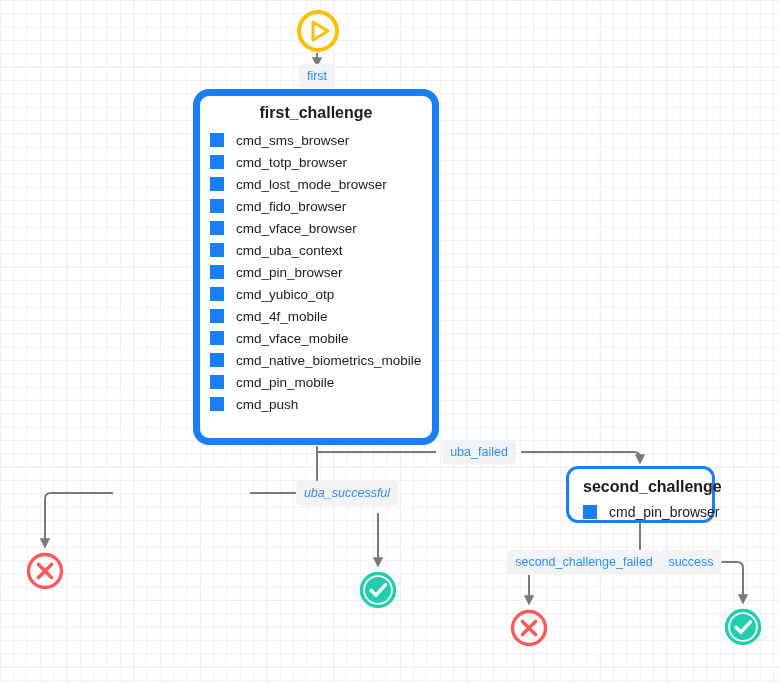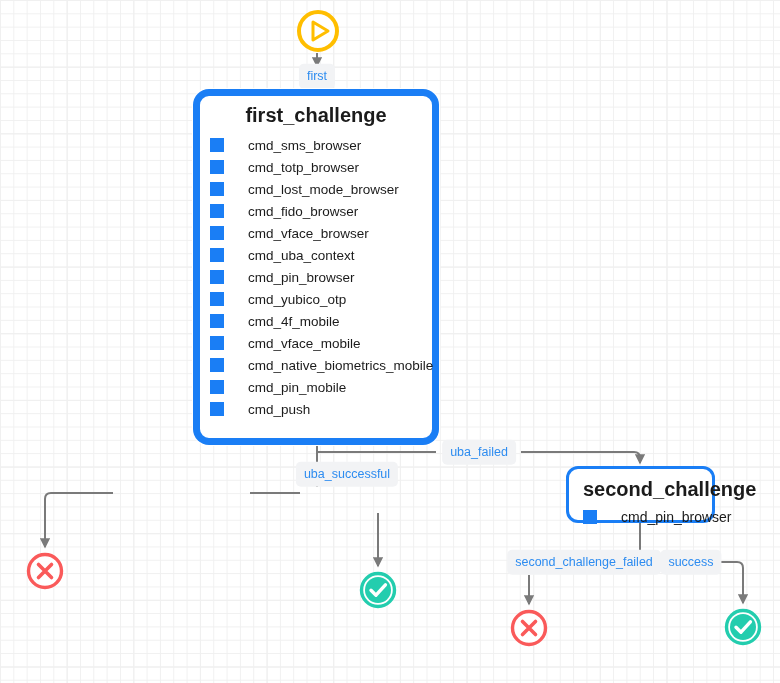--- a/index.html
+++ b/index.html
@@ -72,34 +72,34 @@
     border-radius: 12px;
     box-sizing: border-box;
   }
   .node-box.selected {
     border-width: 3px;
     box-shadow: 0 0 0 4px #1a7ef5, 0 0 0 5px #ffffff;
   }
   .node-title {
     text-align: center;
     font-weight: bold;
-    font-size: 20px;
+    font-size: 16px;
     color: #1b1b1b;
     padding: 8px 6px 7px 6px;
     font-family: "Liberation Sans", sans-serif;
   }
   .node-list {
     padding: 0 0 8px 0;
     margin: 0;
     list-style: none;
   }
   .node-item {
     display: flex;
     align-items: center;
-    gap: 24px;
+    gap: 12px;
     padding: 0 10px;
     height: 22px;
     font-size: 13.5px;
     color: #1b1b1b;
     font-family: "Liberation Sans", sans-serif;
   }
   .item-swatch {
     width: 14px;
     height: 14px;
     background: #1a7ef5;
@@ -149,21 +149,21 @@
   <div class="start-node" style="left:296px; top:9px;">
     <svg width="44" height="44" viewBox="0 0 44 44">
       <circle cx="22" cy="22" r="19" fill="#ffffff" stroke="#ffbe00" stroke-width="4"></circle>
       <path d="M 17 13 L 32 22 L 17 31 Z" fill="none" stroke="#ffbe00" stroke-width="3" stroke-linejoin="round"></path>
     </svg>
   </div>
 
   <div class="edge-label" style="left:317px; top:76px;">first</div>
 
 
-  <div class="edge-label" style="left:347px; top:474px;">uba_successful</div>
+  <div class="edge-label" style="left:347px; top:493px;font-style:italic;">uba_successful</div>
 
   <div class="edge-label" style="left:479px; top:452px;">uba_failed</div>
 
   <div class="edge-label" style="left:584px; top:562px;text-align:center;">second_challenge_failed</div>
 
   <div class="edge-label" style="left:691px; top:562px;">success</div>
 
   <div class="node-box selected" style="left:197px; top:93px; width:238px; height:348px;">
     <div class="node-title">first_challenge</div>
     <ul class="node-list">

